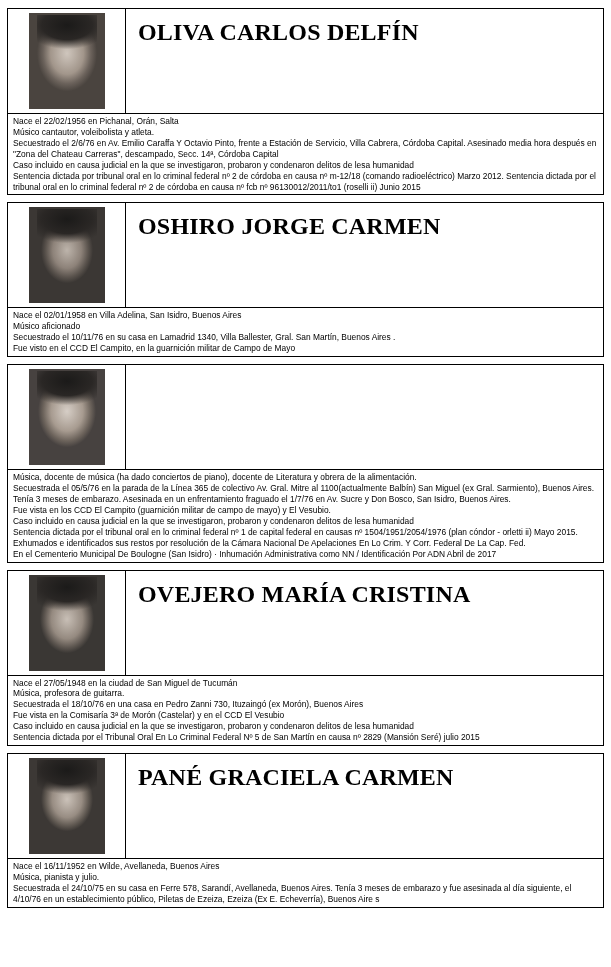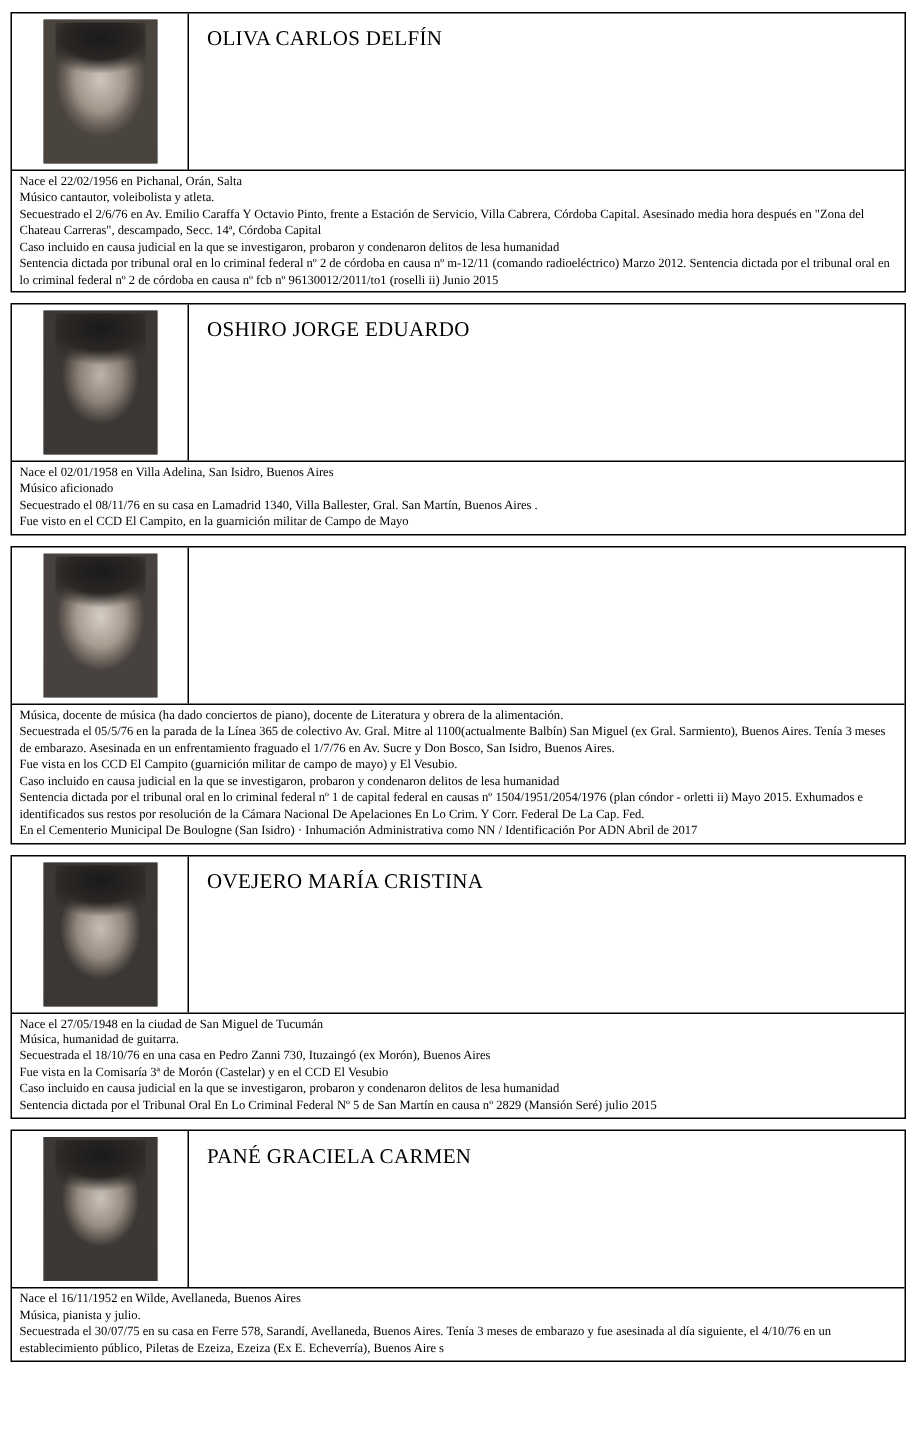--- a/index.html
+++ b/index.html
@@ -81,34 +81,34 @@
       linear-gradient(180deg, #2b2927 0%, #4d4946 38%, #1d1c1b 100%);
   }
   .name-cell {
     flex: 1;
     display: flex;
     align-items: flex-start;
     padding: 10px 6px 4px 12px;
   }
   .name {
     font-family: "Liberation Serif", serif;
-    font-weight: normal;
-    font-size: 14px;
+    font-weight: bold;
+    font-size: 24px;
     line-height: 1.1;
     letter-spacing: 0.2px;
   }
   .details {
     border-top: 1px solid #000;
     padding: 2px 4px 2px 5px;
   }
   .details p {
     margin: 0;
     font-size: 8.4px;
     line-height: 1.30;
-    font-family: Liberation Serif, serif;
+    font-family: Liberation Sans, sans-serif;
   }
 </style>
 </head>
 <body>
 
 <div class="page">
 
   <div class="entry">
     <div class="entry-head">
       <div class="photo-cell">
@@ -116,37 +116,37 @@
       </div>
       <div class="name-cell">
         <div class="name">OLIVA CARLOS DELFÍN</div>
       </div>
     </div>
     <div class="details">
       <p>Nace el 22/02/1956  en Pichanal, Orán, Salta</p>
       <p>Músico cantautor, voleibolista y atleta.</p>
       <p>Secuestrado el 2/6/76  en Av. Emilio Caraffa Y Octavio Pinto, frente a Estación de Servicio, Villa Cabrera, Córdoba Capital. Asesinado media hora después en "Zona del Chateau Carreras", descampado, Secc. 14ª, Córdoba Capital</p>
       <p>Caso incluido en causa judicial en la que se investigaron, probaron y condenaron delitos de lesa humanidad</p>
-      <p>Sentencia dictada por tribunal oral en lo criminal federal nº 2 de córdoba en causa nº m-12/11 (comando radioeléctrico) Marzo 2012.  Sentencia dictada por el tribunal oral en lo criminal federal nº 2 de córdoba en causa nº fcb nº 96130012/2011/to1  (roselli ii) Junio 2015</p>
+      <p>Sentencia dictada por tribunal oral en lo criminal federal nº 2 de córdoba en causa nº m-12/18 (comando radioeléctrico) Marzo 2012.  Sentencia dictada por el tribunal oral en lo criminal federal nº 2 de córdoba en causa nº fcb nº 96130012/2011/to1  (roselli ii) Junio 2015</p>
     </div>
   </div>
 
   <div class="entry">
     <div class="entry-head">
       <div class="photo-cell">
         <div class="photo p2"></div>
       </div>
       <div class="name-cell">
-        <div class="name">OSHIRO JORGE EDUARDO</div>
+        <div class="name">OSHIRO JORGE CARMEN</div>
       </div>
     </div>
     <div class="details">
       <p>Nace el 02/01/1958  en Villa Adelina, San Isidro,  Buenos Aires</p>
       <p>Músico aficionado</p>
-      <p>Secuestrado el 08/11/76 en su casa en Lamadrid 1340,  Villa Ballester, Gral. San Martín, Buenos Aires .</p>
+      <p>Secuestrado el 10/11/76 en su casa en Lamadrid 1340,  Villa Ballester, Gral. San Martín, Buenos Aires .</p>
       <p>Fue visto en el CCD El Campito, en la guarnición militar de Campo de Mayo</p>
     </div>
   </div>
 
   <div class="entry">
     <div class="entry-head">
       <div class="photo-cell">
         <div class="photo p3"></div>
       </div>
     </div>
@@ -164,37 +164,37 @@
     <div class="entry-head">
       <div class="photo-cell">
         <div class="photo p4"></div>
       </div>
       <div class="name-cell">
         <div class="name">OVEJERO MARÍA CRISTINA</div>
       </div>
     </div>
     <div class="details">
       <p>Nace el 27/05/1948  en la ciudad de San Miguel de Tucumán</p>
-      <p>Música, humanidad de guitarra.</p>
+      <p>Música, profesora de guitarra.</p>
       <p>Secuestrada el 18/10/76  en una casa en Pedro Zanni 730,  Ituzaingó (ex Morón), Buenos Aires</p>
       <p>Fue vista en la Comisaría 3ª de Morón (Castelar) y en el CCD El Vesubio</p>
       <p>Caso incluido en causa judicial en la que se investigaron, probaron y condenaron delitos de lesa humanidad</p>
       <p>Sentencia dictada por el Tribunal Oral En Lo Criminal Federal Nº 5 de San Martín en causa nº 2829 (Mansión Seré) julio 2015</p>
     </div>
   </div>
 
   <div class="entry">
     <div class="entry-head">
       <div class="photo-cell">
         <div class="photo p5"></div>
       </div>
       <div class="name-cell">
         <div class="name">PANÉ GRACIELA CARMEN</div>
       </div>
     </div>
     <div class="details">
       <p>Nace el 16/11/1952  en Wilde, Avellaneda, Buenos Aires</p>
       <p>Música, pianista y julio.</p>
-      <p>Secuestrada el 30/07/75  en su casa en Ferre 578, Sarandí, Avellaneda, Buenos Aires. Tenía 3 meses de embarazo y fue asesinada al día siguiente, el 4/10/76  en un establecimiento público, Piletas de Ezeiza, Ezeiza (Ex E. Echeverría), Buenos Aire s</p>
+      <p>Secuestrada el 24/10/75  en su casa en Ferre 578, Sarandí, Avellaneda, Buenos Aires. Tenía 3 meses de embarazo y fue asesinada al día siguiente, el 4/10/76  en un establecimiento público, Piletas de Ezeiza, Ezeiza (Ex E. Echeverría), Buenos Aire s</p>
     </div>
   </div>
 
 </div>
 
 </body></html>

